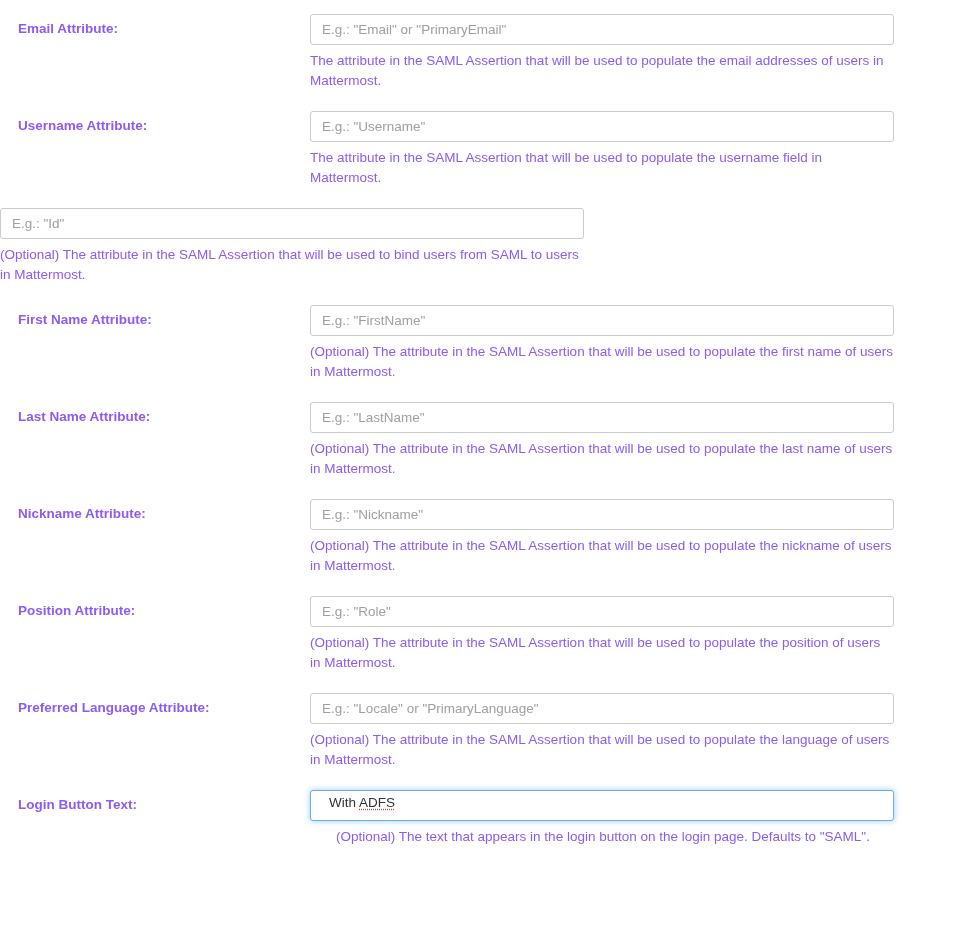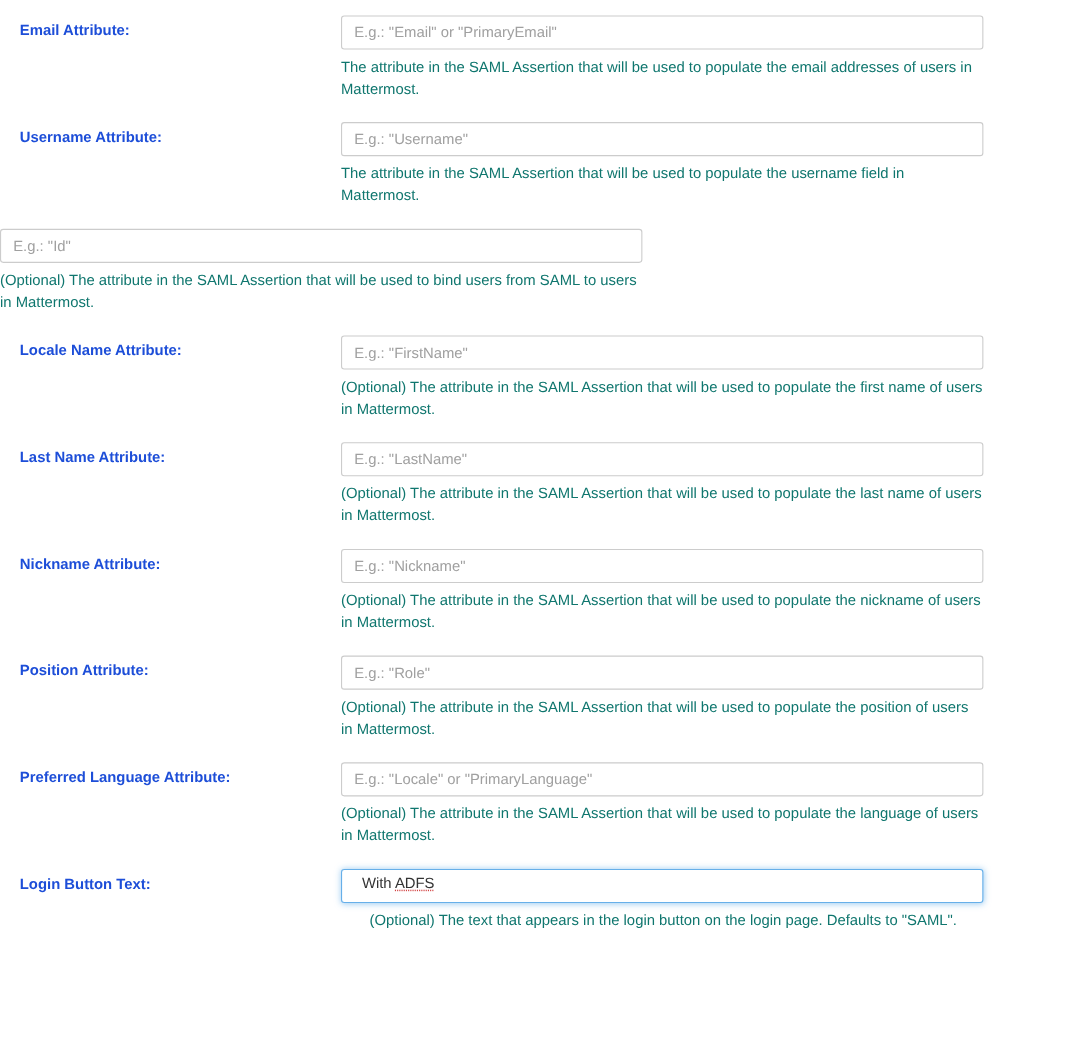--- a/index.html
+++ b/index.html
@@ -26,21 +26,21 @@
     width: 310px;
     padding-right: 10px;
     box-sizing: border-box;
     text-align: left;
     padding-left: 18px;
     padding-top: 5px;
   }
   .label-col .label-text {
     font-size: 13.5px;
     font-weight: bold;
-    color: #1d4ed8;
+    color: #8b5cf6;
     line-height: 18px;
     margin-top: 24px;
   }
   .field-col {
     width: 584px;
     box-sizing: border-box;
   }
   .text-input {
     display: block;
     box-sizing: border-box;
@@ -60,21 +60,21 @@
     opacity: 1;
   }
   .text-input.focused {
     border: 1px solid #66afe9;
     box-shadow: 0 0 6px rgba(102,175,233,0.65);
     padding-left: 18px;
   }
   .help-text {
     font-size: 13.5px;
     line-height: 20px;
-    color: #0f766e;
+    color: #8b5cf6;
     margin-top: 6px;
     margin-bottom: 18px;
     width: 584px;
   }
   .help-text.last {
     margin-bottom: 0;
     margin-left: 26px;
   }
   .spell {
     text-decoration: underline;
@@ -110,21 +110,21 @@
 
   <div class="form-row">
     <div class="field-col">
       <input class="text-input" type="text" placeholder="E.g.: &quot;Id&quot;" style="">
       <div class="help-text">(Optional) The attribute in the SAML Assertion that will be used to bind users from SAML to users in Mattermost.</div>
     </div>
   </div>
 
   <div class="form-row">
     <div class="label-col">
-      <span class="label-text">Locale Name Attribute:</span>
+      <span class="label-text">First Name Attribute:</span>
     </div>
     <div class="field-col">
       <input class="text-input" type="text" placeholder="E.g.: &quot;FirstName&quot;" style="">
       <div class="help-text">(Optional) The attribute in the SAML Assertion that will be used to populate the first name of users in Mattermost.</div>
     </div>
   </div>
 
   <div class="form-row">
     <div class="label-col">
       <span class="label-text">Last Name Attribute:</span>

